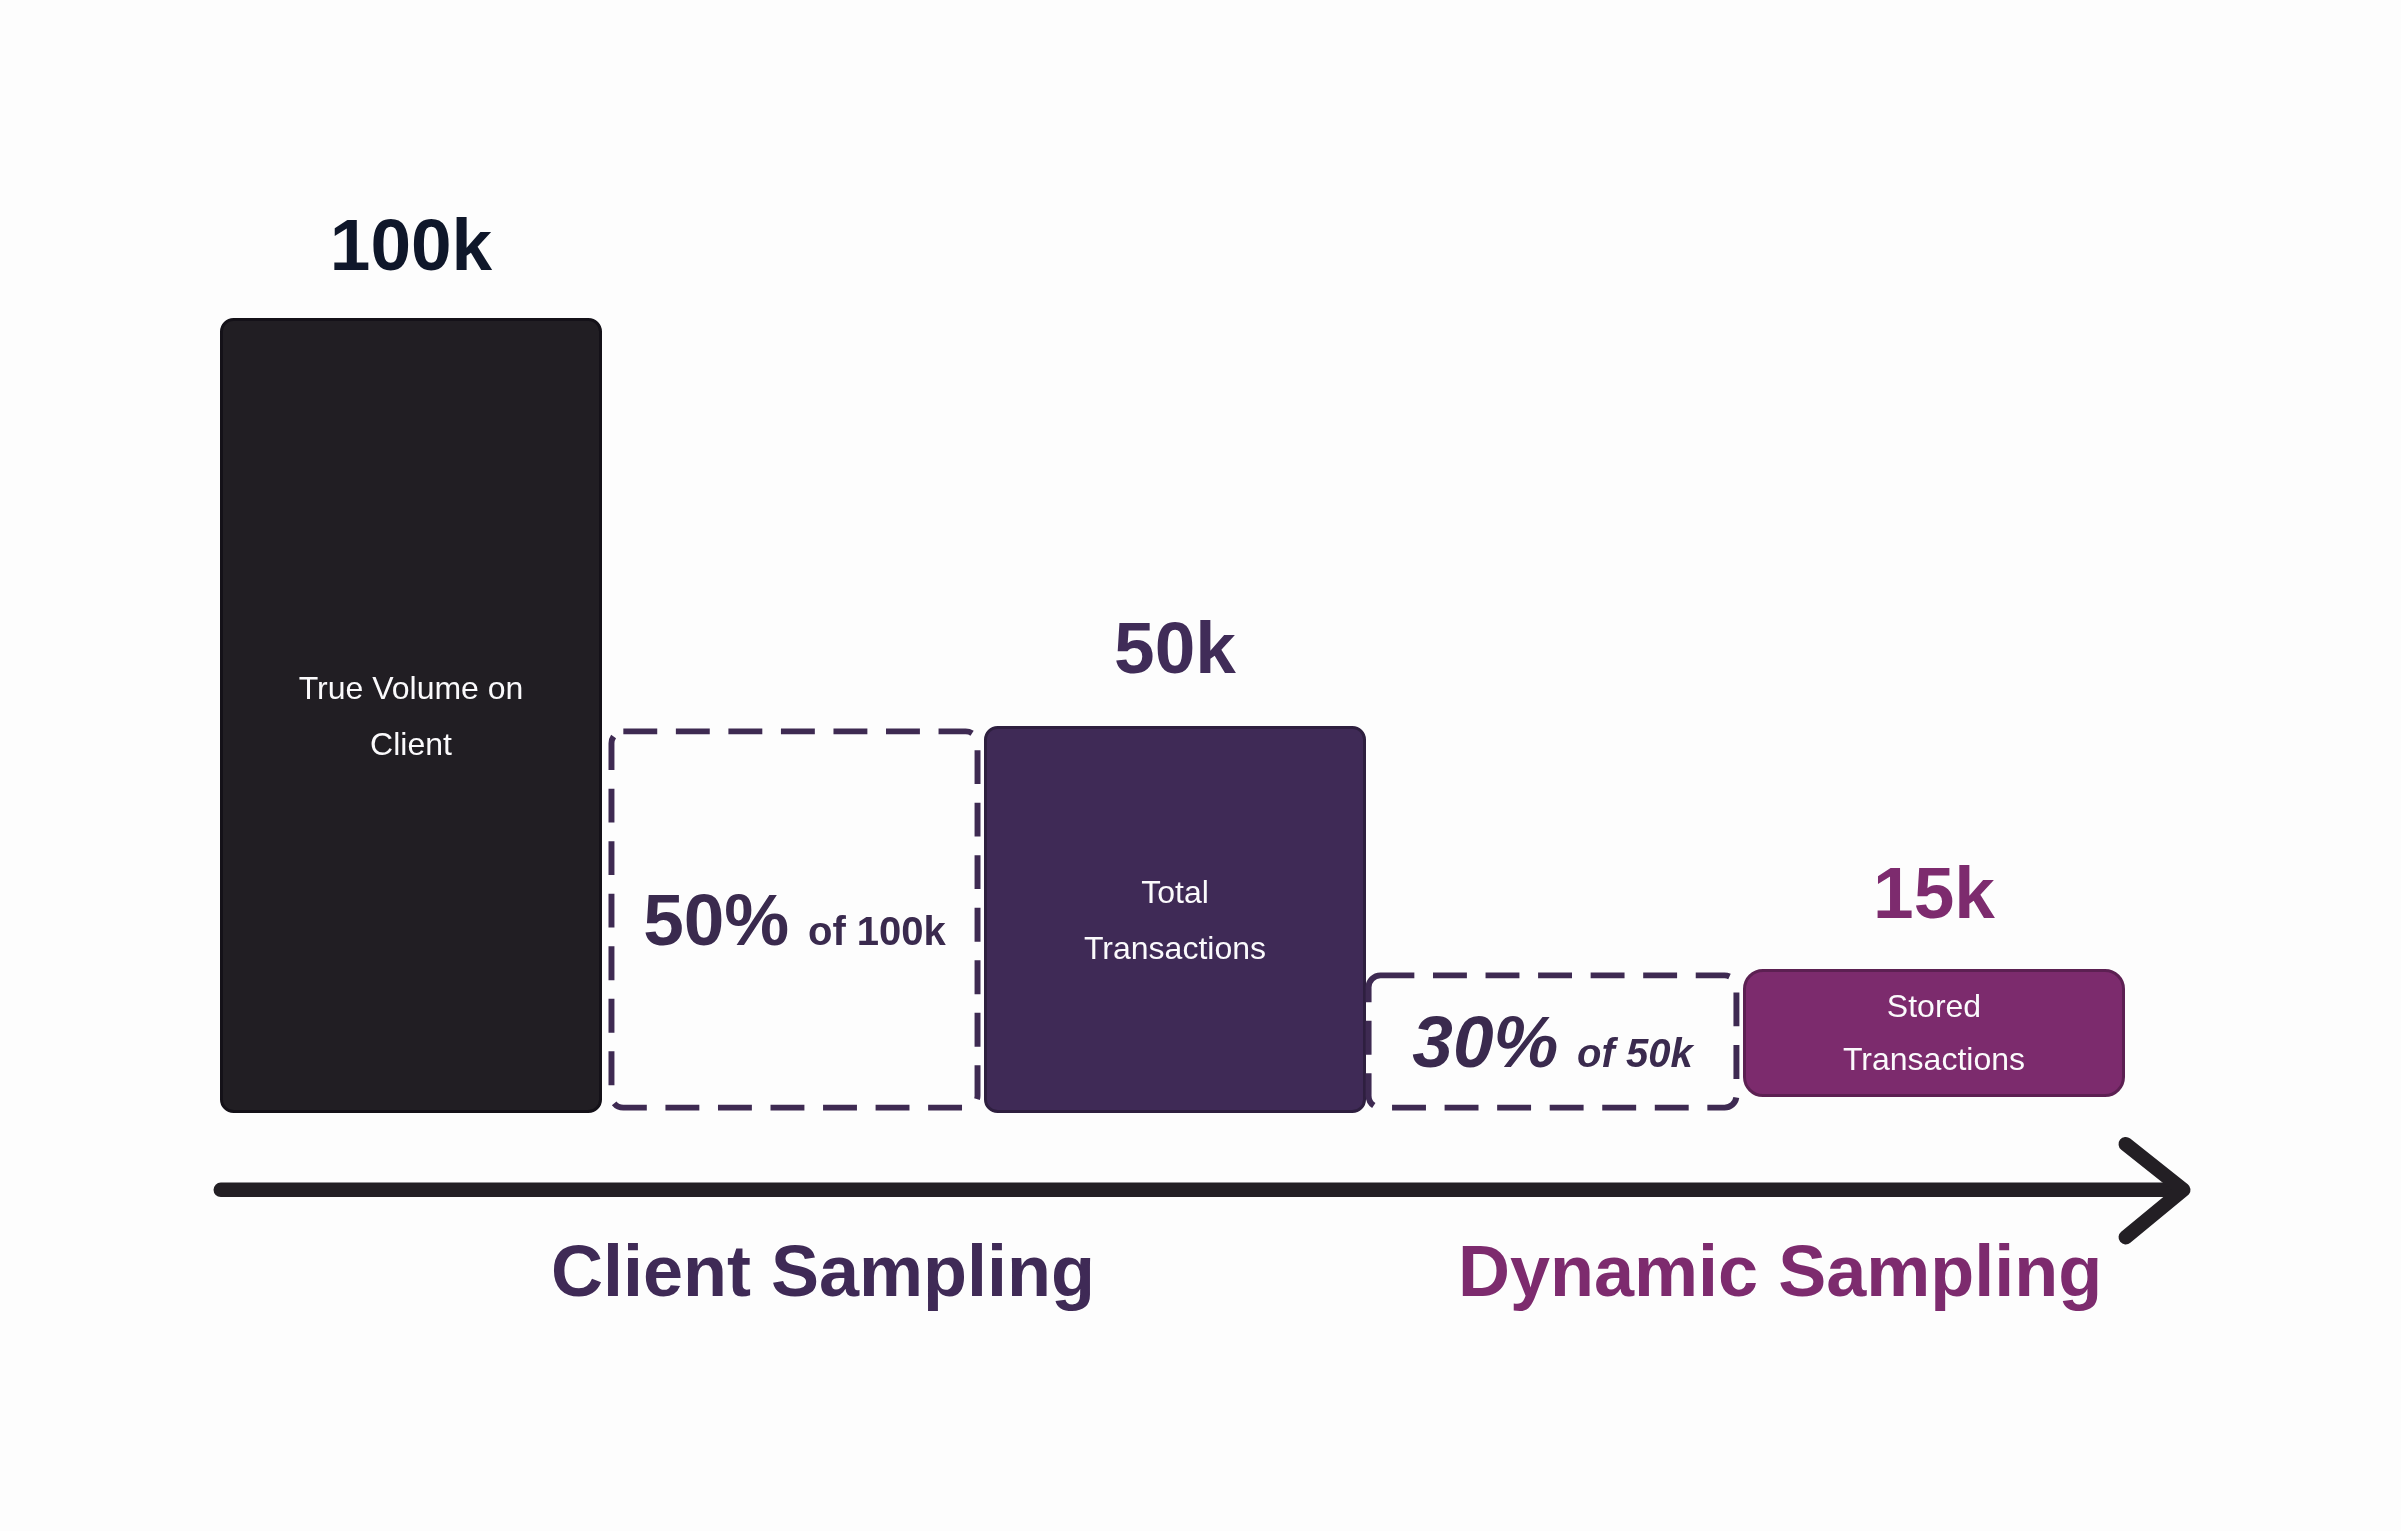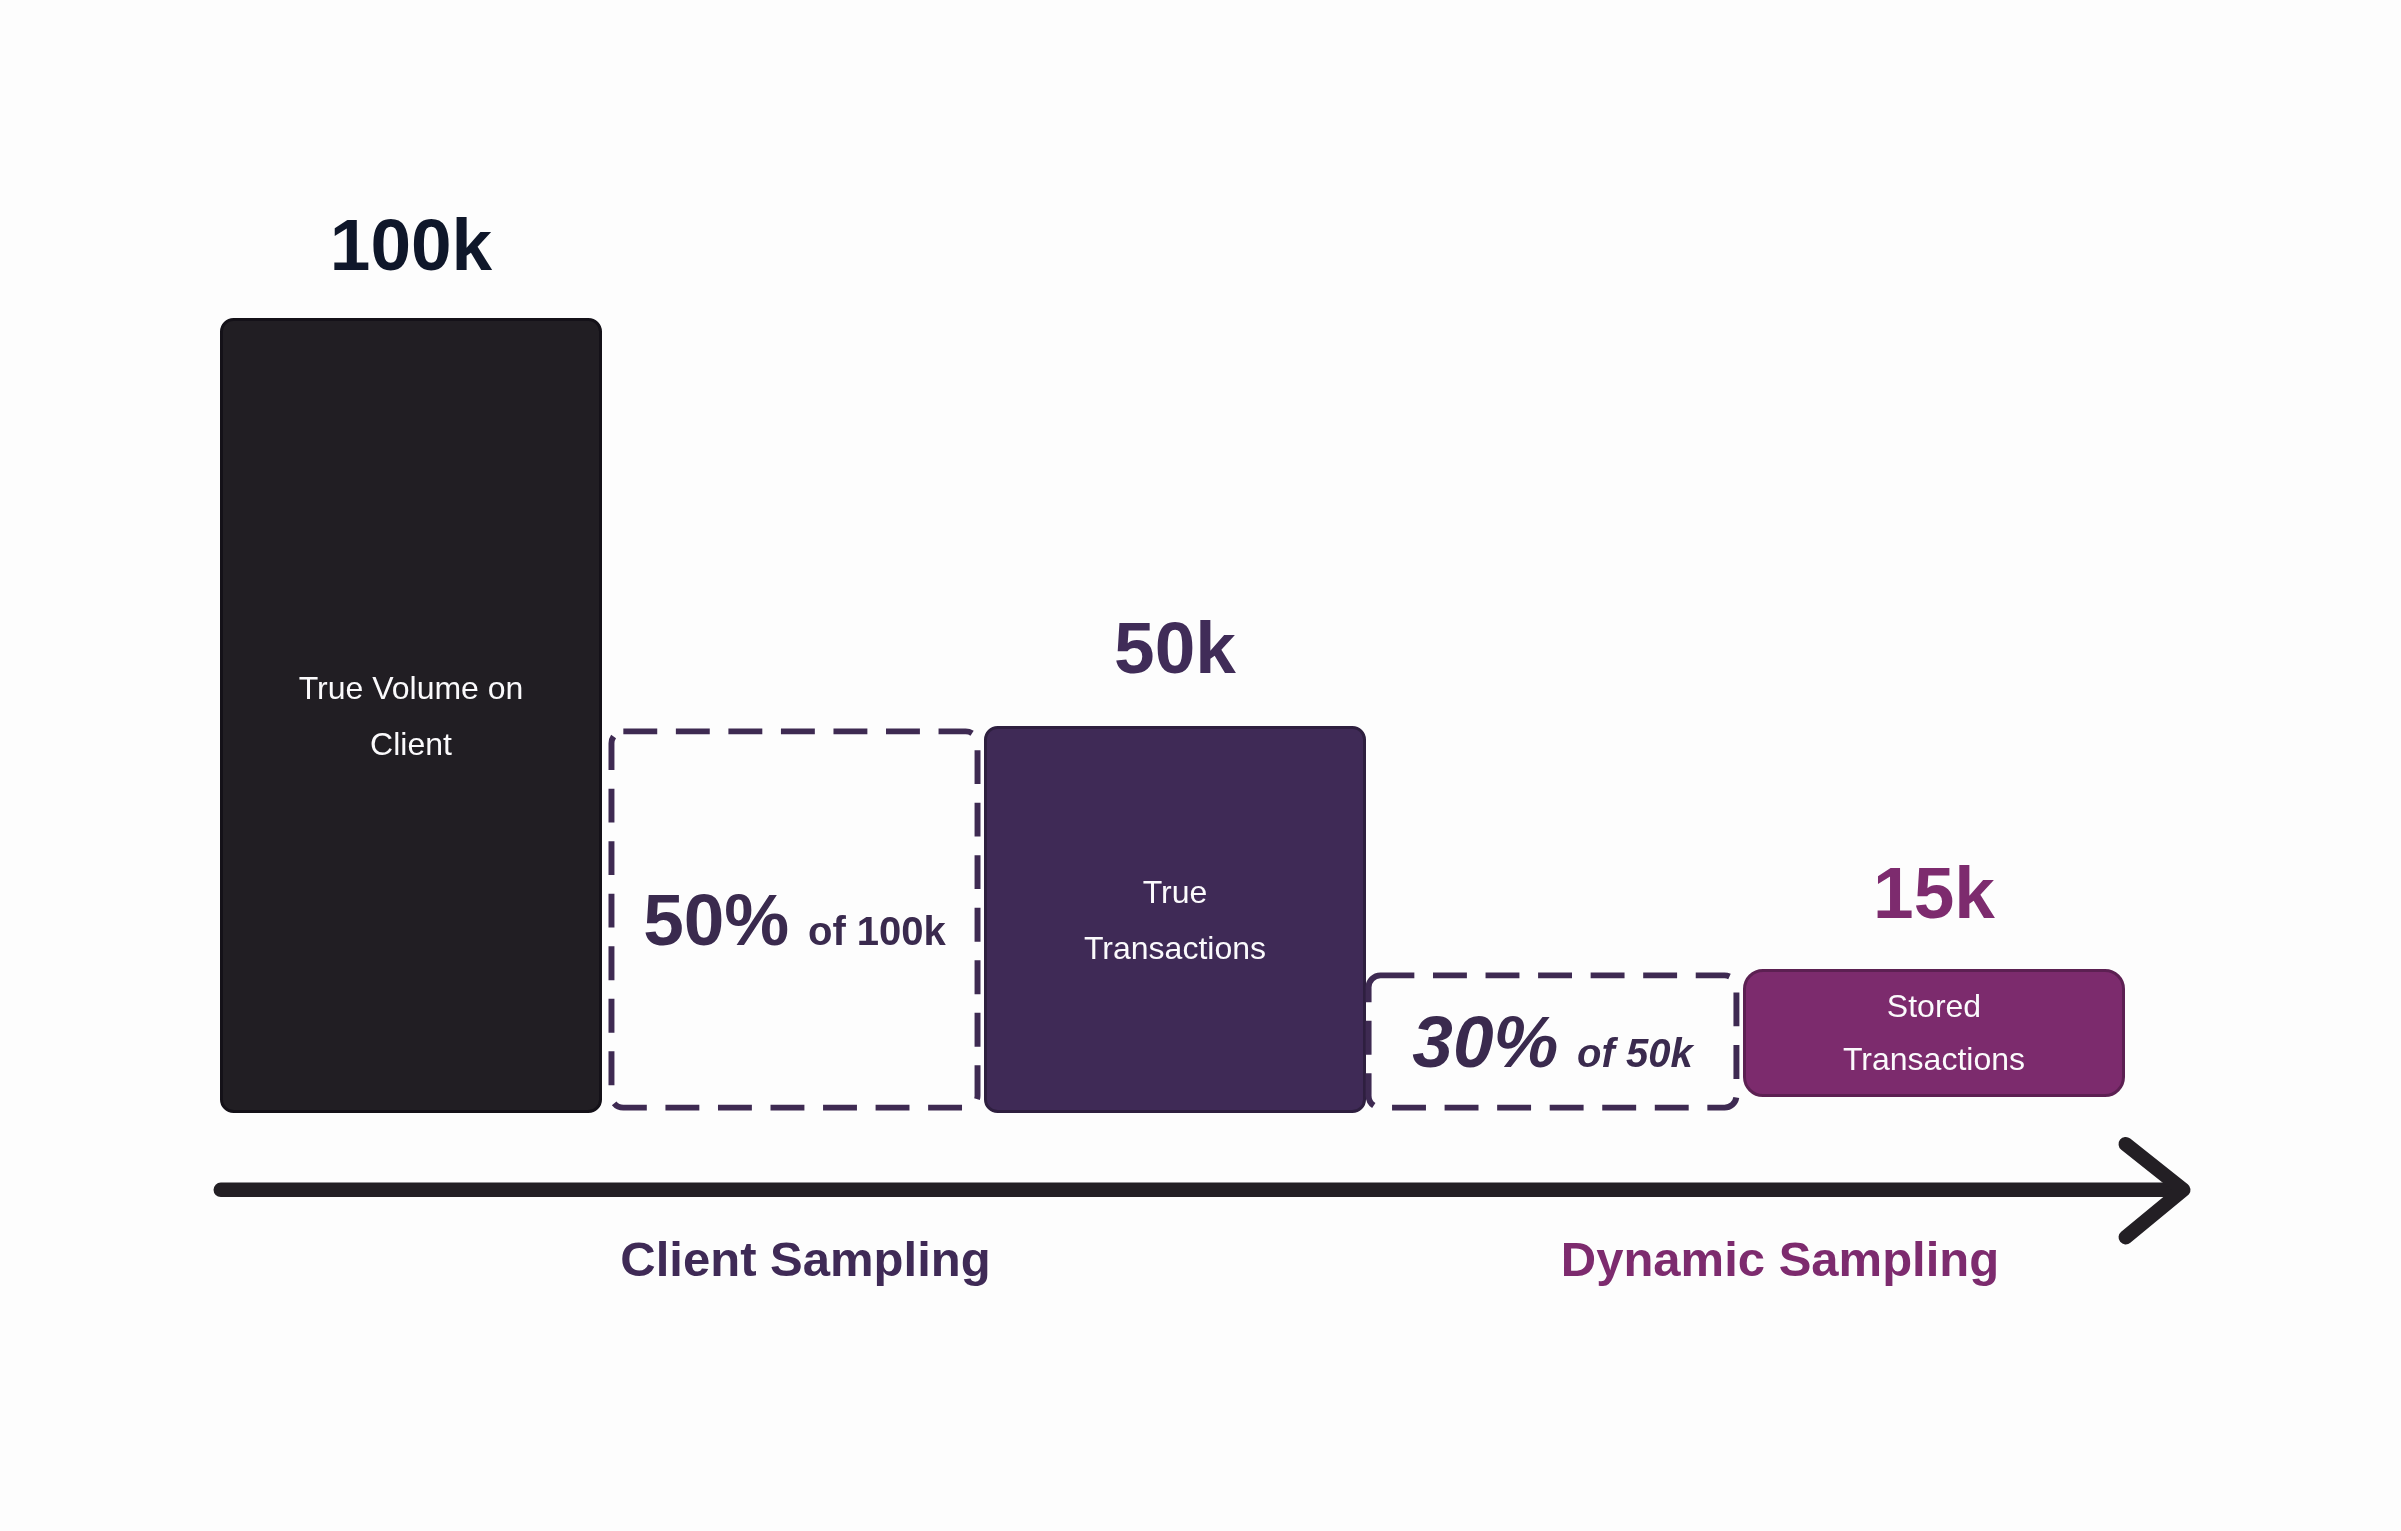--- a/index.html
+++ b/index.html
@@ -34,40 +34,40 @@
     position:absolute;inset:0;display:flex;align-items:center;justify-content:center;
     color:#3a2a4e;white-space:nowrap;
   }
   .drop-inner{display:inline-flex;align-items:baseline;gap:18.7px;}
   .drop-pct{font-size:73px;font-weight:700;}
   .drop-of{font-size:40px;font-weight:700;}
 
   
   #flow-arrow{position:absolute;left:204px;top:1128px;}
   .phase-label{
-    position:absolute;text-align:center;font-size:49px;font-weight:700;
+    position:absolute;text-align:center;font-size:72px;font-weight:700;
     line-height:1;white-space:nowrap;
   }
   #phase-client{left:551px;top:1235px;width:509px;color:#3f2a56;}
   #phase-dynamic{left:1458px;top:1235px;width:644px;color:#7d2b6e;}
 </style>
 </head>
 <body>
 
 <div id="val-1" class="value-label">100k</div>
 <div id="val-2" class="value-label">50k</div>
 <div id="val-3" class="value-label">15k</div>
 
 <div id="bar-true" class="bar">
   <span>True Volume on</span>
   <span>Client</span>
 </div>
 
 <div id="bar-total" class="bar">
-  <span>True</span>
+  <span>Total</span>
   <span>Transactions</span>
 </div>
 
 <div id="bar-stored" class="bar">
   <span>Stored</span>
   <span>Transactions</span>
 </div>
 
 <div class="dashed-box" style="left:608px;top:728px;width:373px;height:383px;text-decoration:underline;">
   <svg width="373" height="383" viewBox="0 0 440 452">

